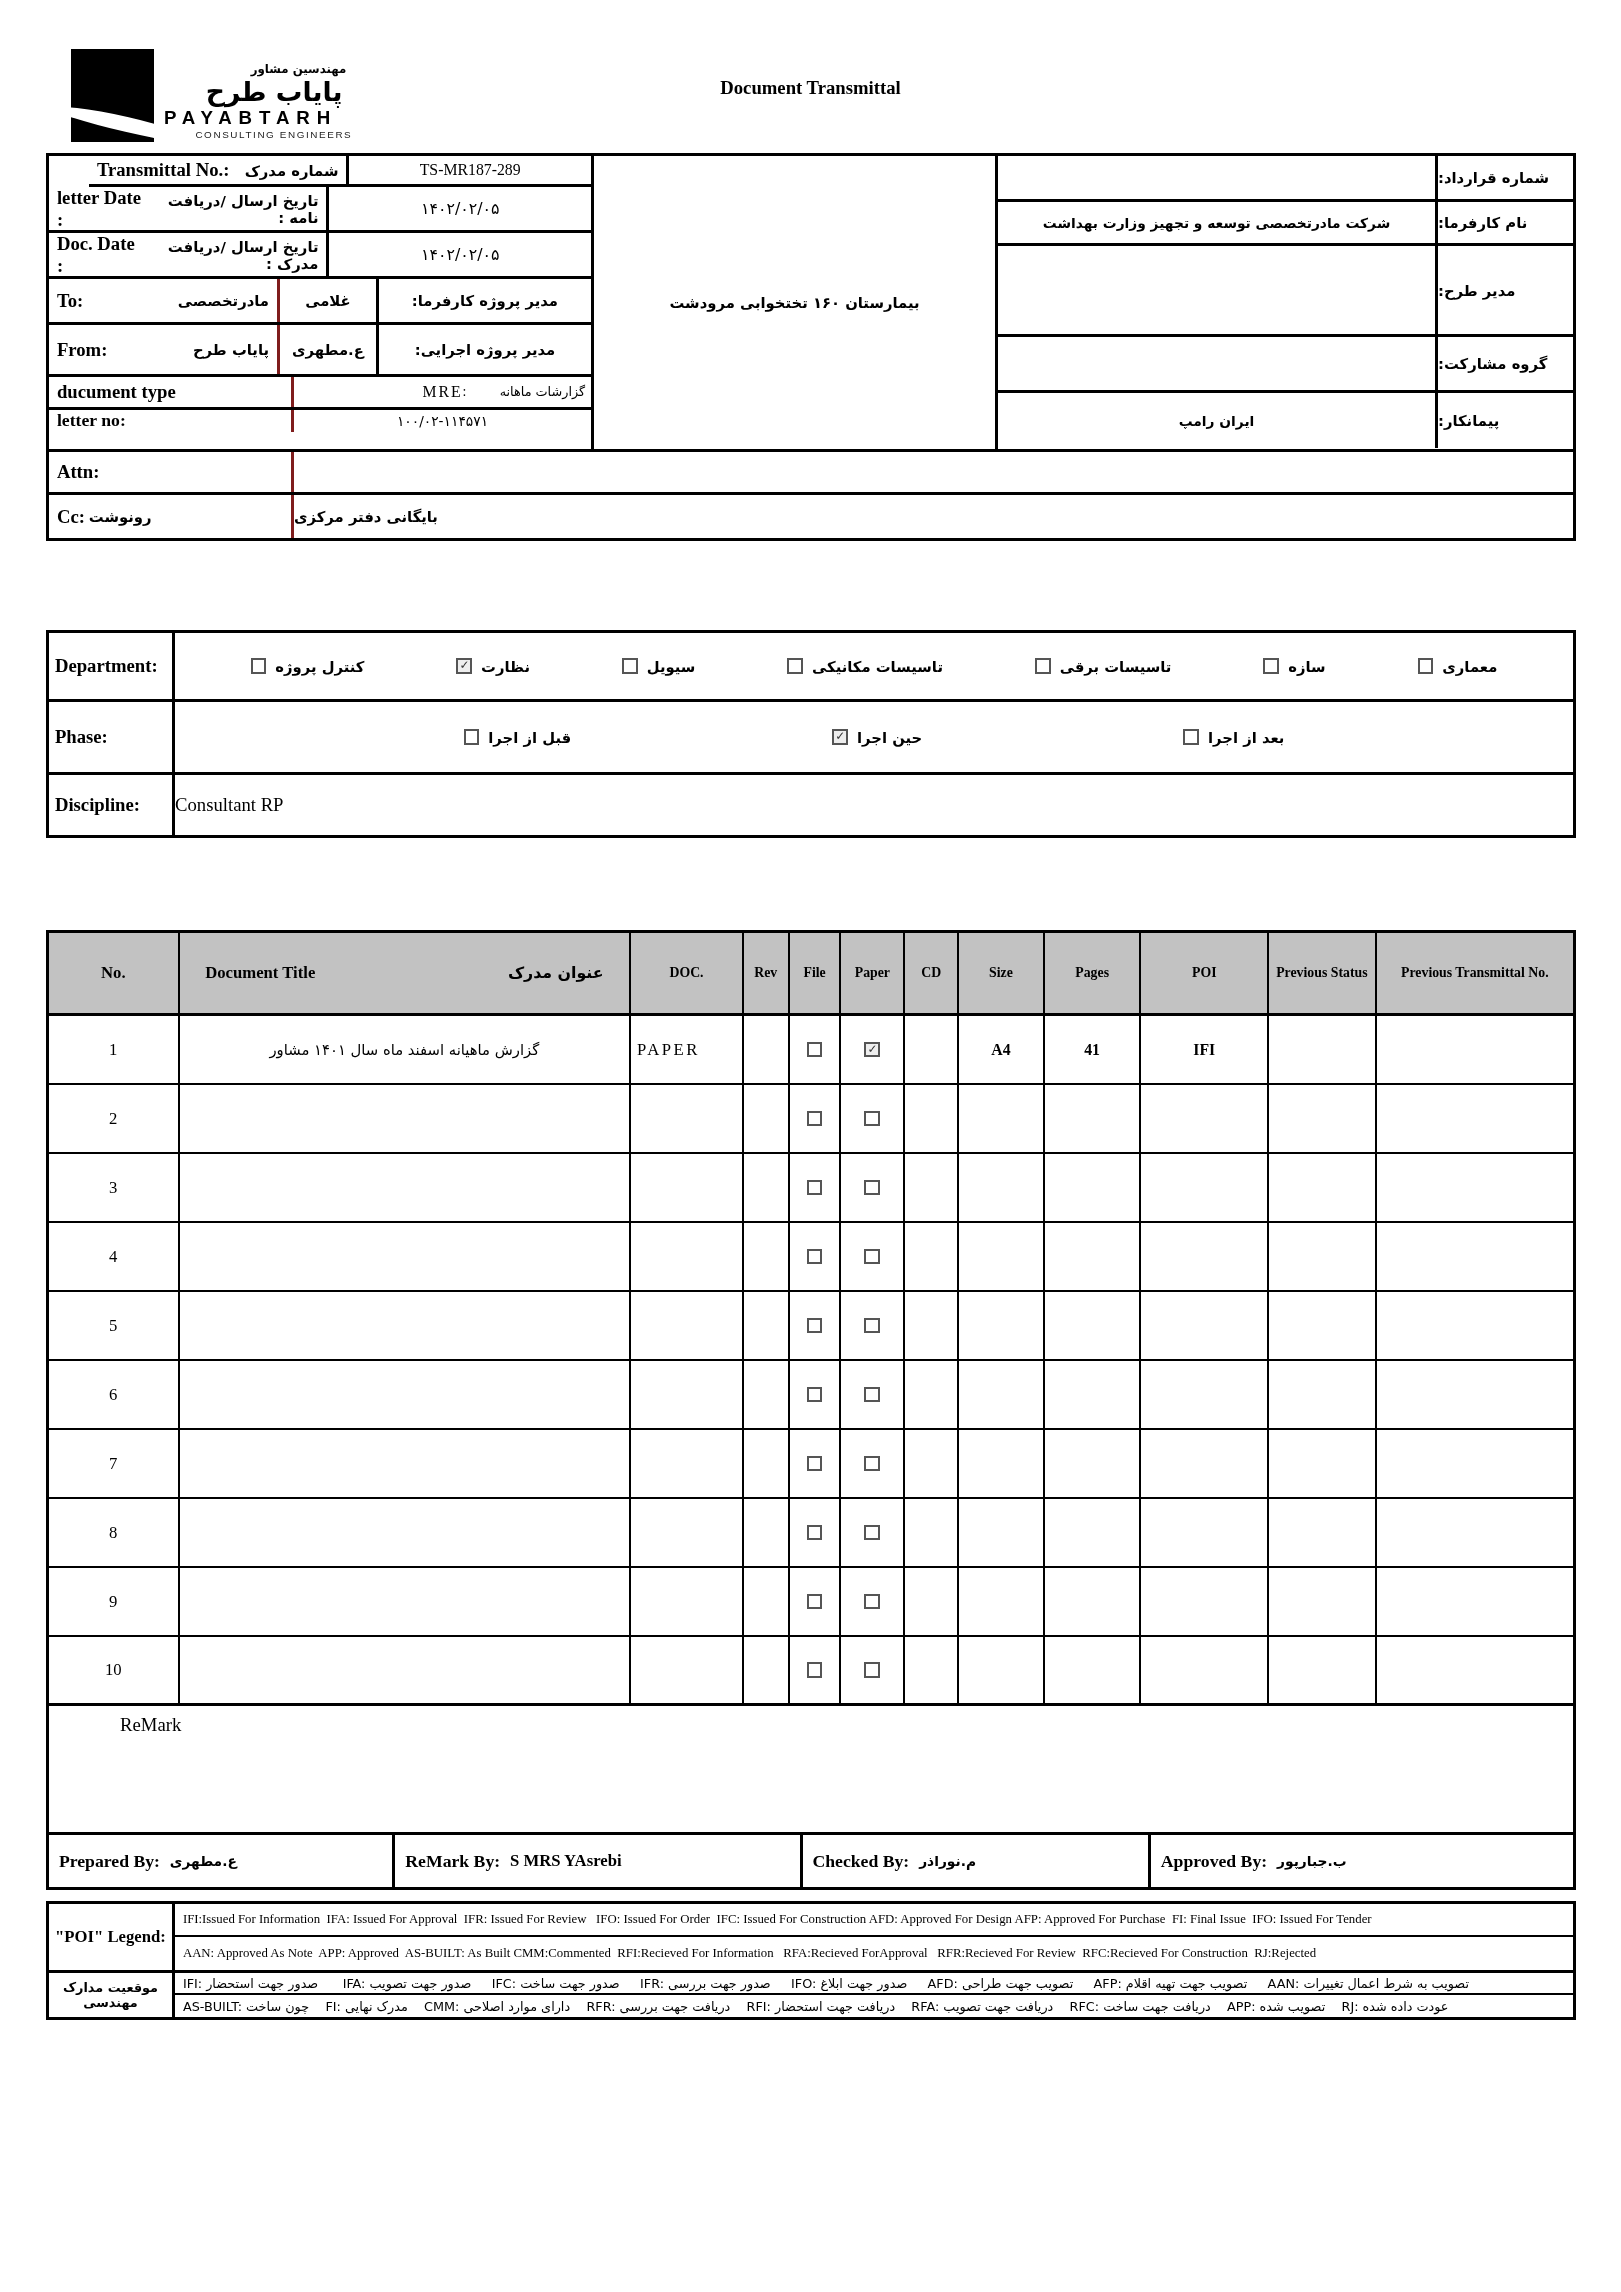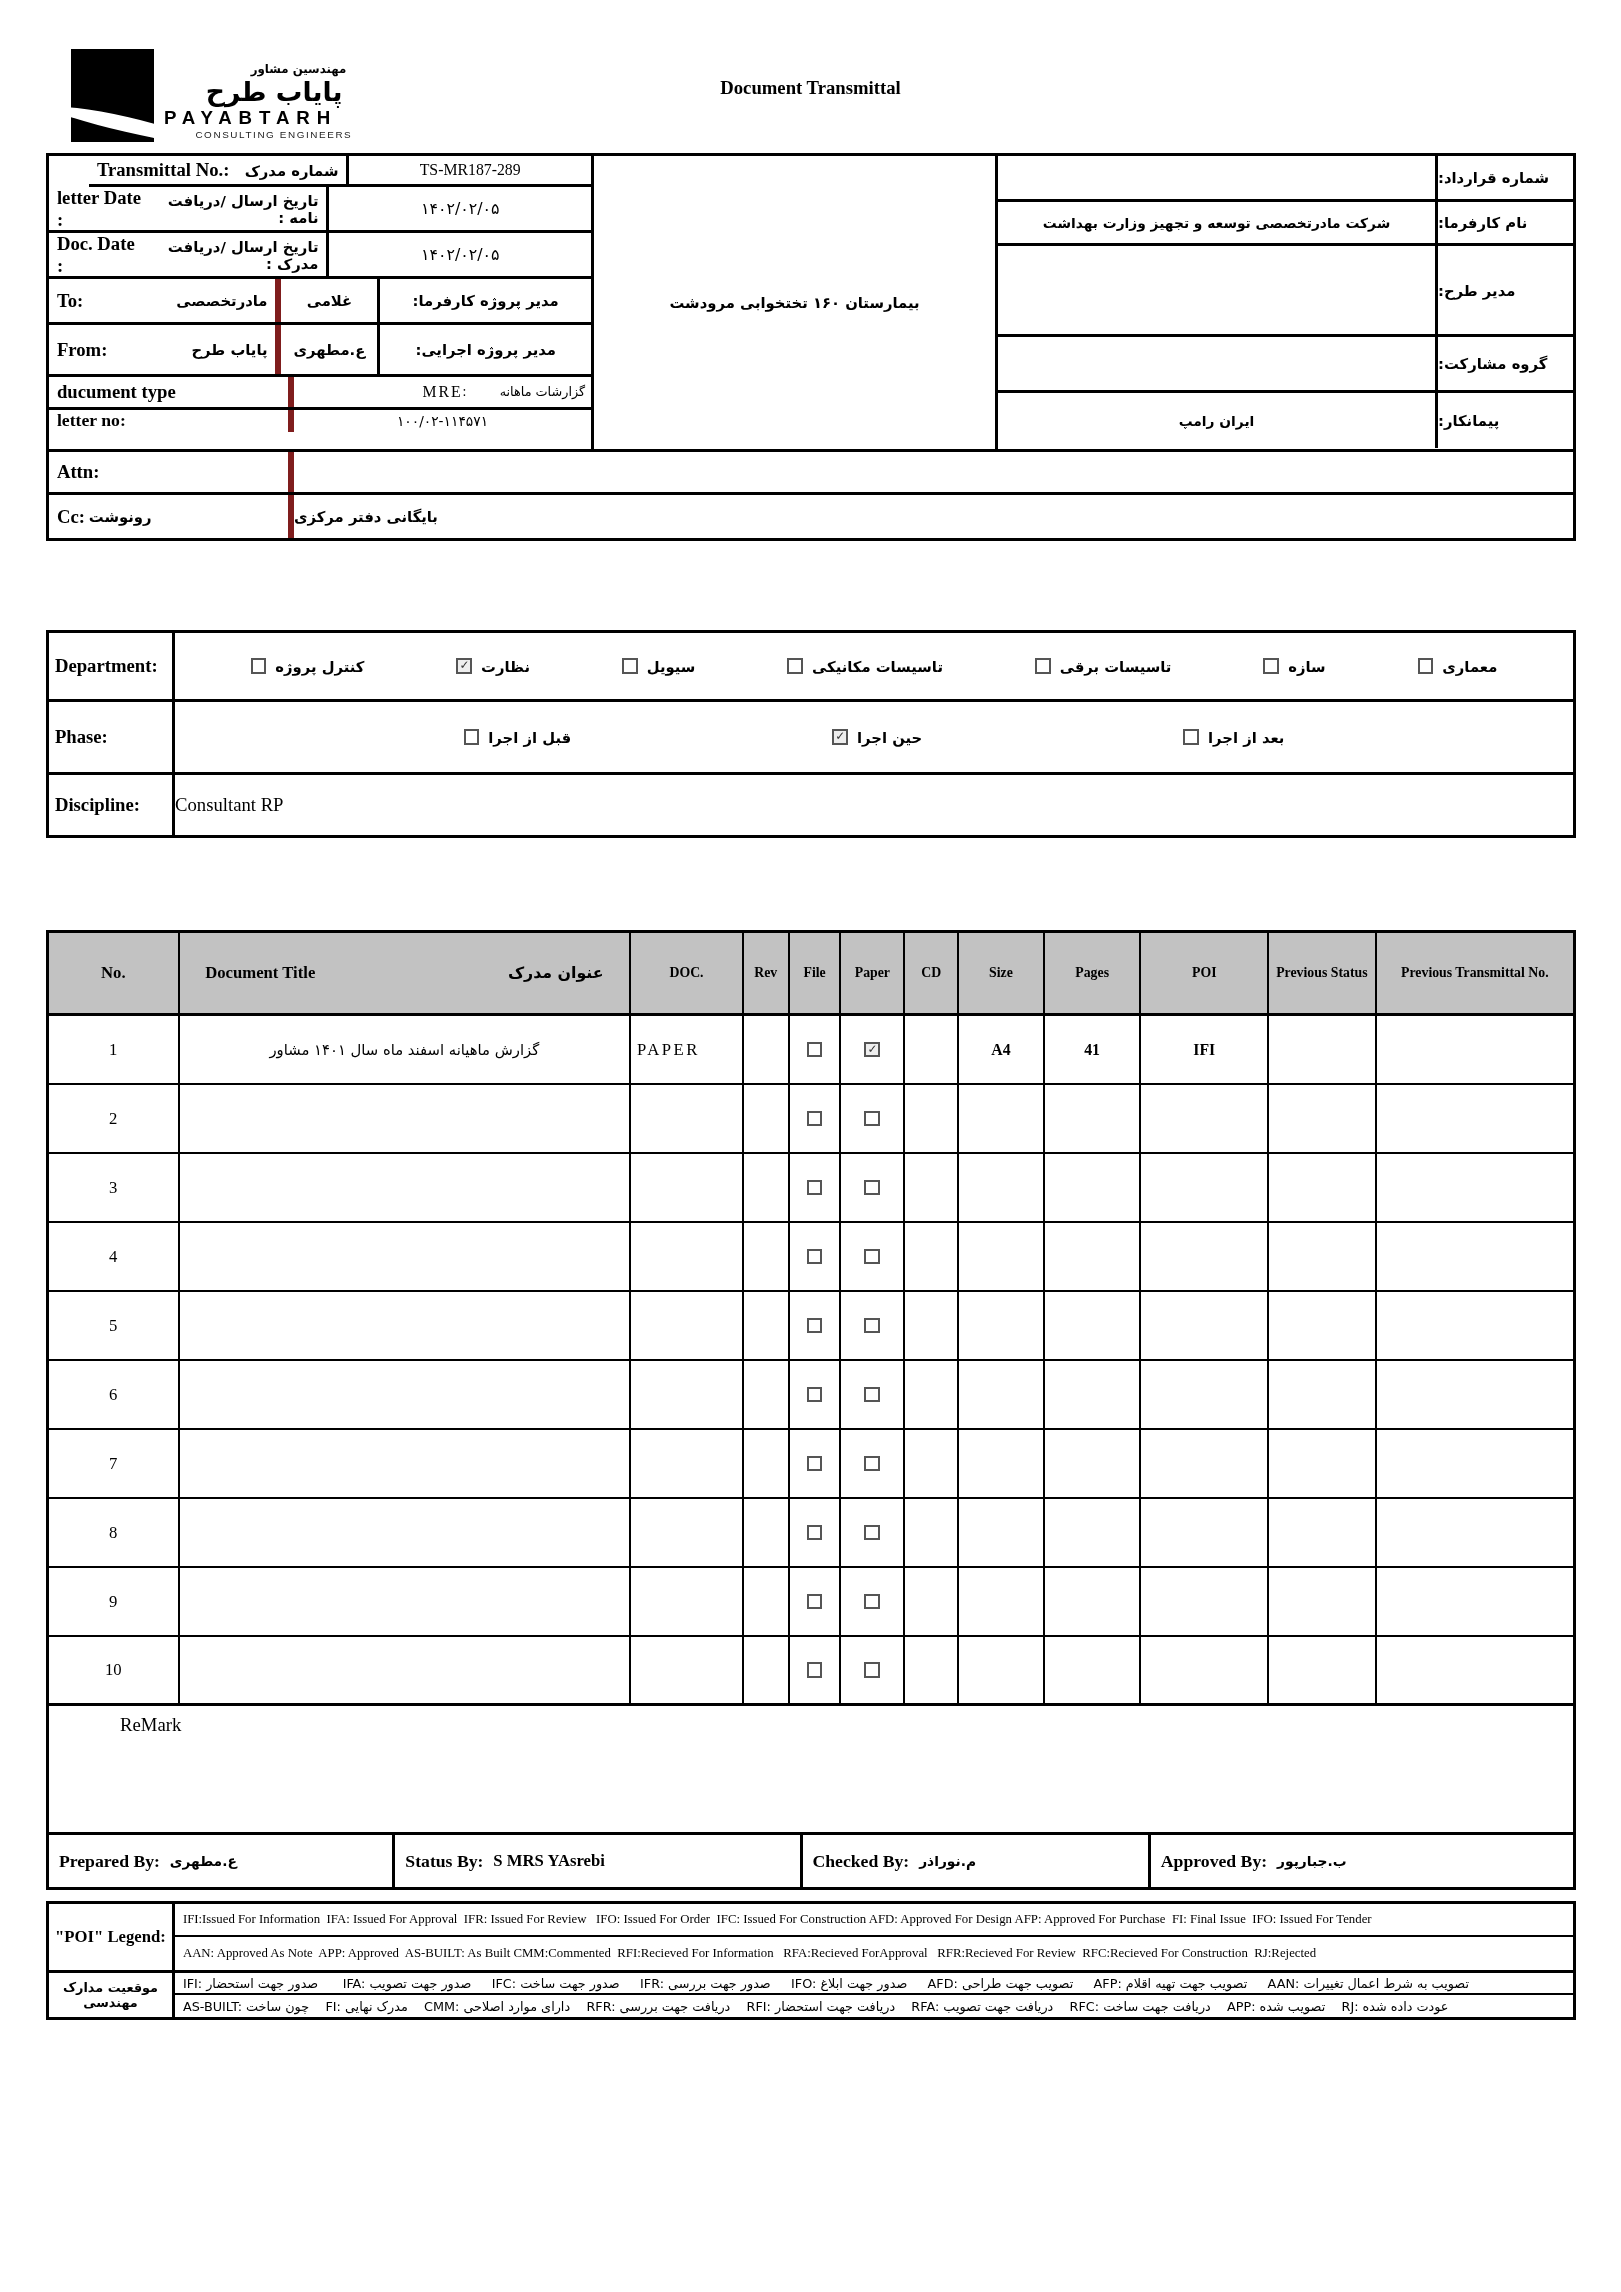--- a/index.html
+++ b/index.html
@@ -30,21 +30,21 @@
   
   .info-table { left: 46px; top: 153px; width: 1530px; border: 3.9px solid #000; background: #fff; }
   .it-top { display: flex; height: 296px; border-bottom: 3px solid #000; }
   .it-left { width: 545px; display: flex; flex-direction: column; border-right: 3px solid #000; }
   .it-row { display: flex; border-bottom: 3px solid #000; }
   .it-row.last { border-bottom: none; }
   .lbl2 { flex: 1; justify-content: space-between; padding: 0 7.9px; }
   .it-l1 { height: 31px; margin-left: 40px; } .it-l2 { height: 46px; } .it-l3 { height: 46px; }
   .it-l4 { height: 46px; } .it-l5 { height: 52px; } .it-l6 { height: 32.5px; } .it-l7 { height: 22.7px; }
   .w336 { width: 331px; border-right: 3px solid #000; }
-  .w249 { width: 245px; border-right: 6px solid #7f1d1d; }
+  .w249 { width: 245px; border-right: 3px solid #7f1d1d; }
   .w100 { width: 99px; border-right: 3px solid #000; }
   .grow { flex: 1; }
   .it-mid { width: 404px; border-right: 3px solid #000; display: flex; align-items: center; justify-content: center; }
   .it-right { flex: 1; display: flex; flex-direction: column; }
   .ir-row { display: flex; border-bottom: 3px solid #000; }
   .ir-row.last { border-bottom: none; }
   .ir-val { flex: 1; display: flex; align-items: center; justify-content: center; }
   .ir-lbl { width: 138px; border-left: 3px solid #000; display: flex; align-items: center; justify-content: flex-end; padding-right: 7.9px; }
   .attn-row, .cc-row { display: flex; height: 43px; }
   .attn-row { border-bottom: 3px solid #000; }
@@ -492,21 +492,21 @@
 </div>
     <div class="remark">
       <span>ReMark</span>
     </div>
     <div class="sig-row">
       <div class="sig-cell s1">
         <span class="sig-lbl">Prepared By:</span>
         <span class="sig-val fa">ع.مطهری</span>
       </div>
       <div class="sig-cell s2">
-        <span class="sig-lbl">Status By:</span>
+        <span class="sig-lbl">ReMark By:</span>
         <span class="sig-val sig-val-en">S MRS YAsrebi</span>
       </div>
       <div class="sig-cell s3">
         <span class="sig-lbl">Checked By:</span>
         <span class="sig-val fa">م.نوراذر</span>
       </div>
       <div class="sig-cell s4 last">
         <span class="sig-lbl">Approved By:</span>
         <span class="sig-val fa">ب.جبارپور</span>
       </div>

